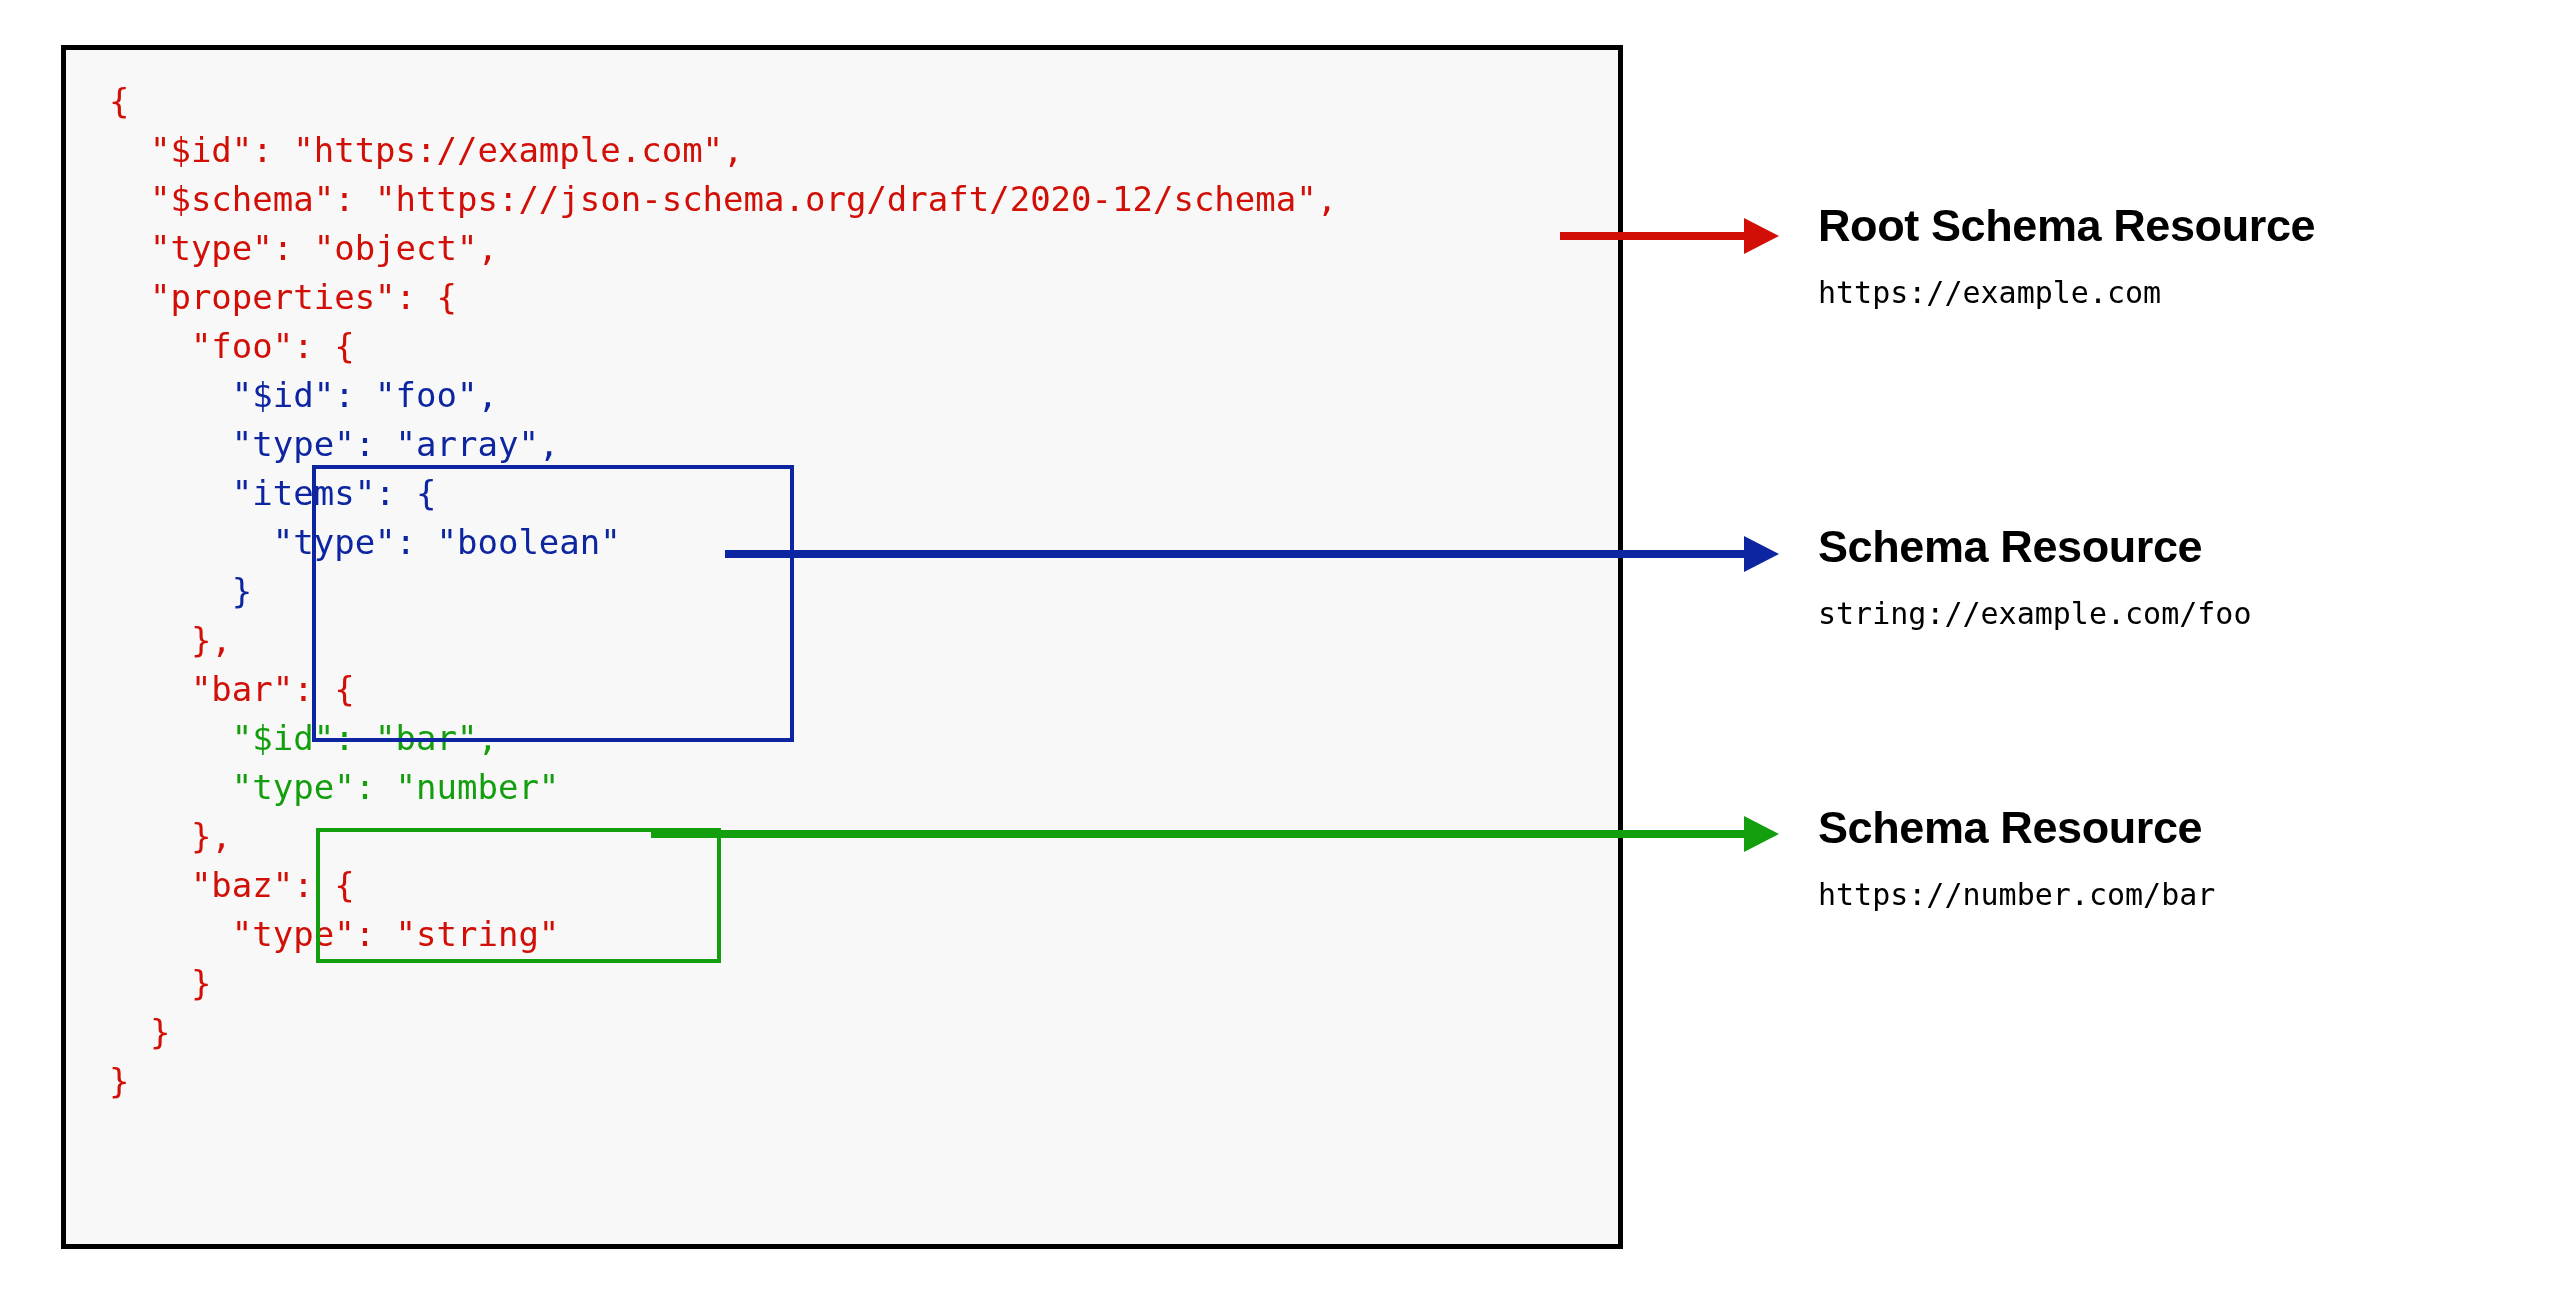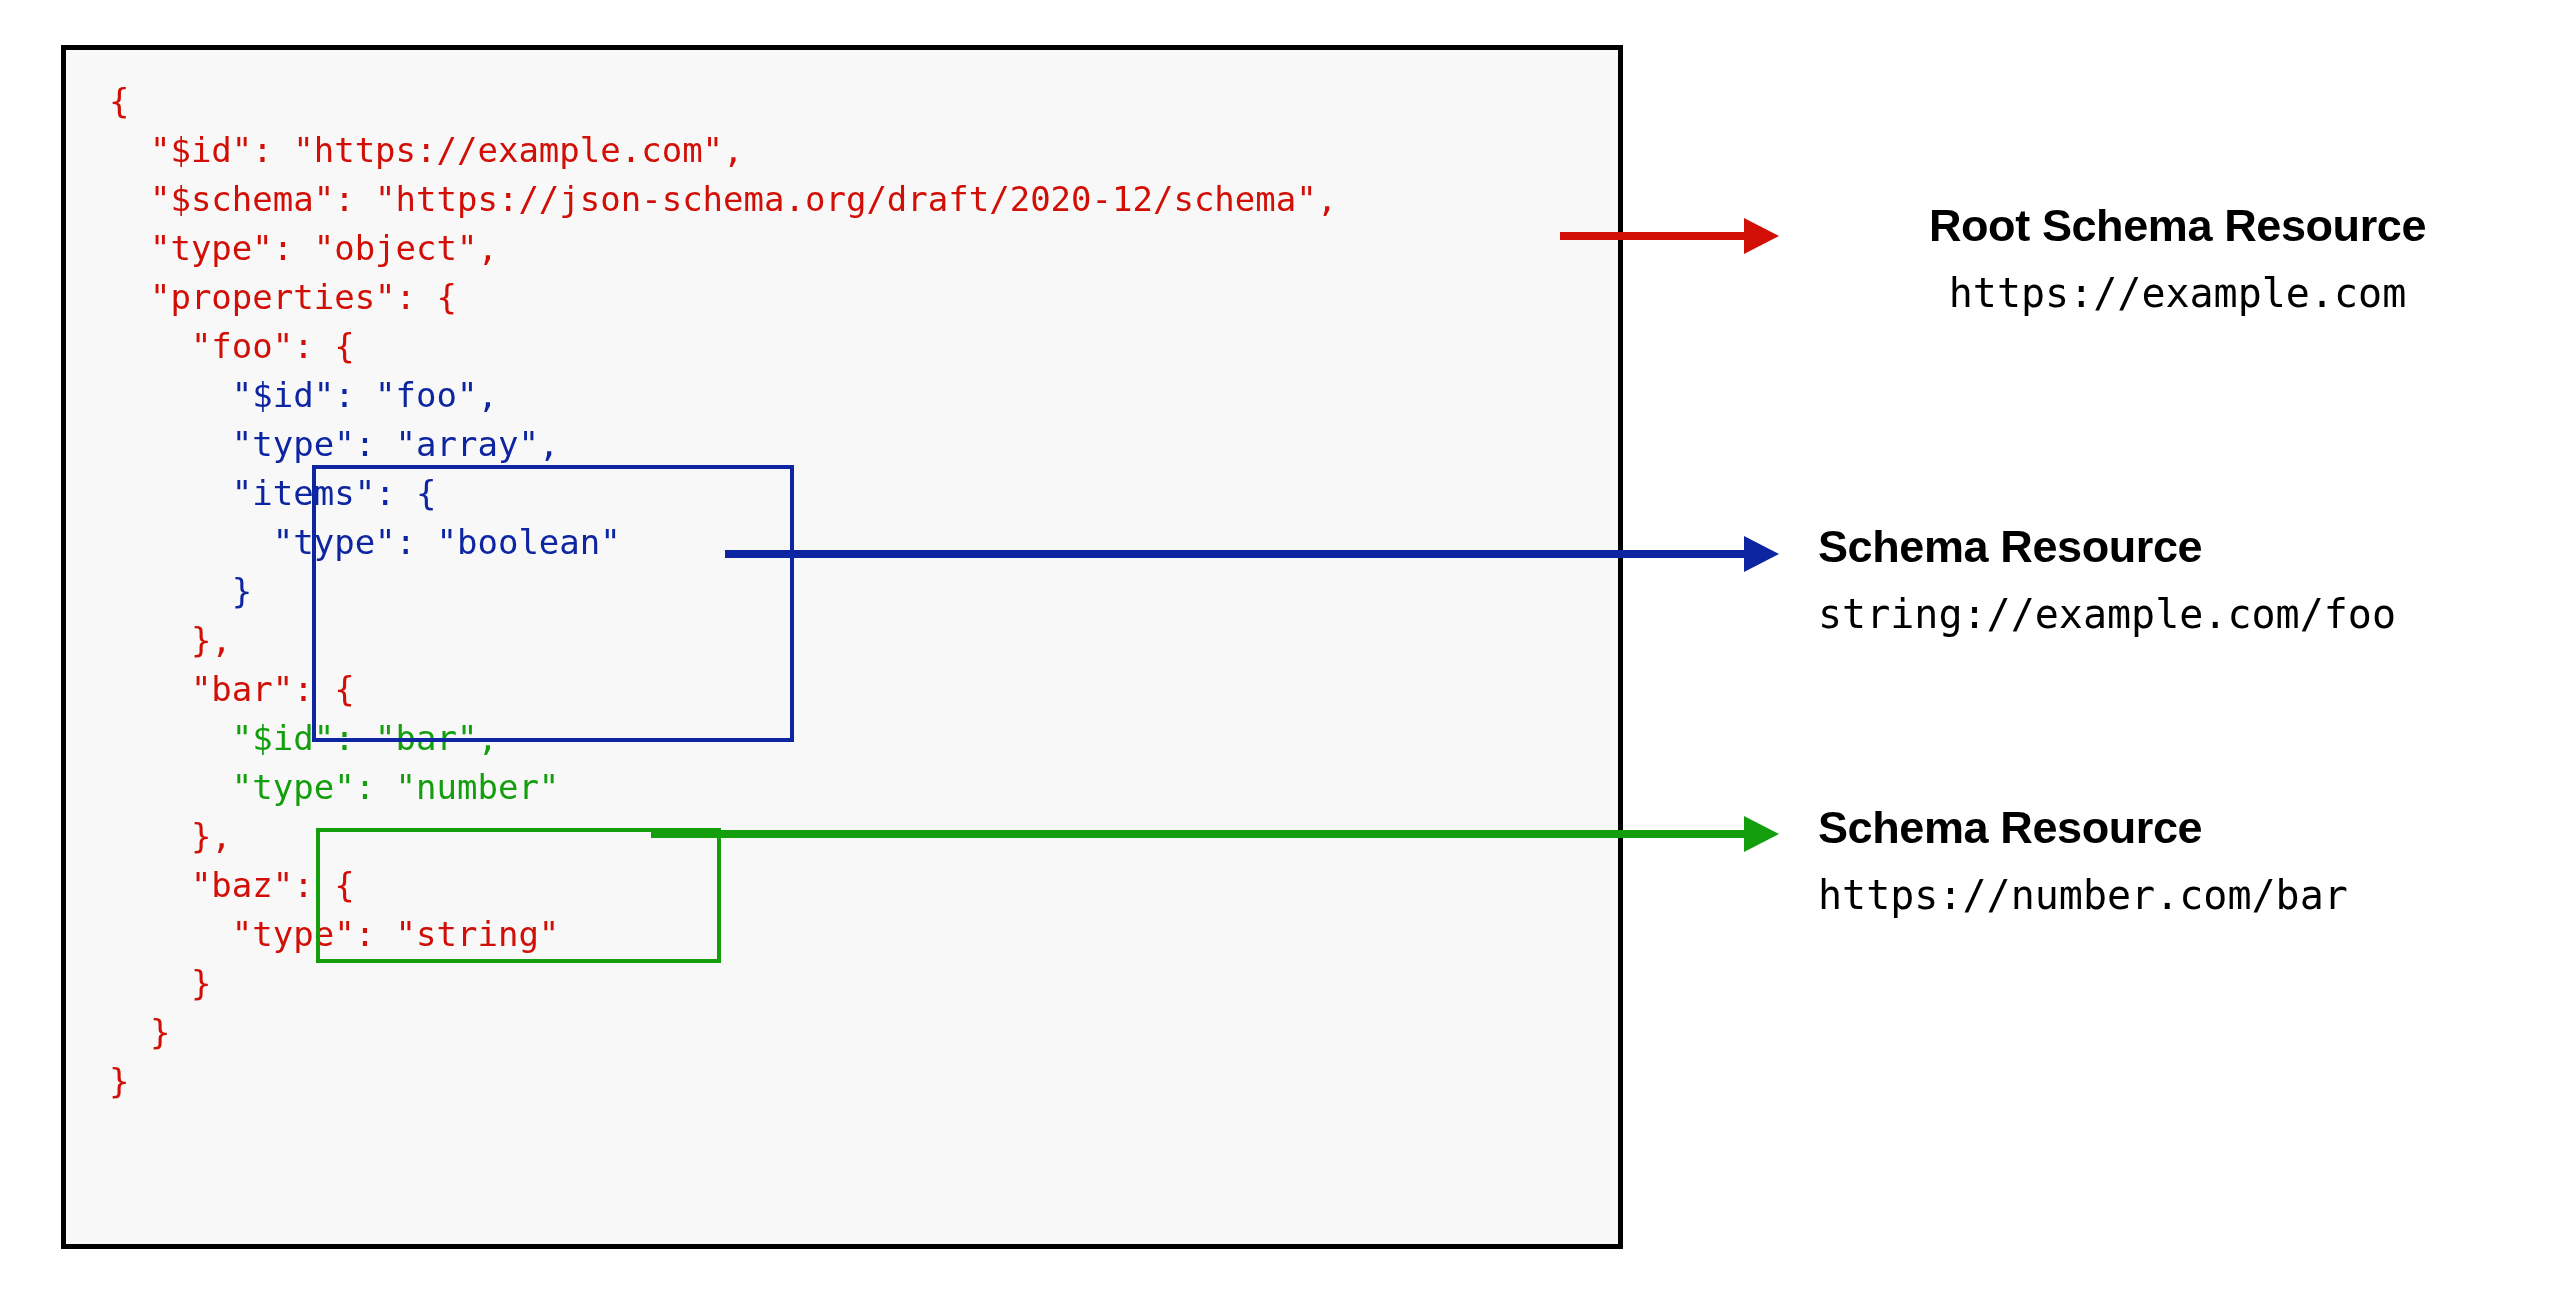--- a/index.html
+++ b/index.html
@@ -128,26 +128,26 @@
     font-family: "Liberation Sans Narrow", "Liberation Sans", sans-serif;
     font-weight: bold;
     font-size: 45px;
     line-height: 50px;
     color: #000000;
     letter-spacing: -0.4px;
   }
   .callout-uri {
     margin: 21.6px 0 0 0;
     font-family: "DejaVu Sans Mono", "Liberation Mono", monospace;
-    font-size: 40px;
+    font-size: 30px;
     line-height: 40px;
     color: #000000;
   }
 
-  #callout-root { top: 201px; text-align: center; }
+  #callout-root { top: 201px; }
   #callout-foo  { top: 522px; }
   #callout-bar  { top: 803px; }
 </style>
 </head>
 <body>
 
 <div id="code-panel">
 
   <pre id="code-listing"><span class="code-line">{</span><span class="code-line">  "$id": "https://example.com",</span><span class="code-line">  "$schema": "https://json-schema.org/draft/2020-12/schema",</span><span class="code-line">  "type": "object",</span><span class="code-line">  "properties": {</span><span class="code-line">    "foo": {</span><span class="code-line blue">      "$id": "foo",</span><span class="code-line blue">      "type": "array",</span><span class="code-line blue">      "items": {</span><span class="code-line blue">        "type": "boolean"</span><span class="code-line blue">      }</span><span class="code-line">    },</span><span class="code-line">    "bar": {</span><span class="code-line green">      "$id": "bar",</span><span class="code-line green">      "type": "number"</span><span class="code-line">    },</span><span class="code-line">    "baz": {</span><span class="code-line">      "type": "string"</span><span class="code-line">    }</span><span class="code-line">  }</span><span class="code-line">}</span></pre>
 

